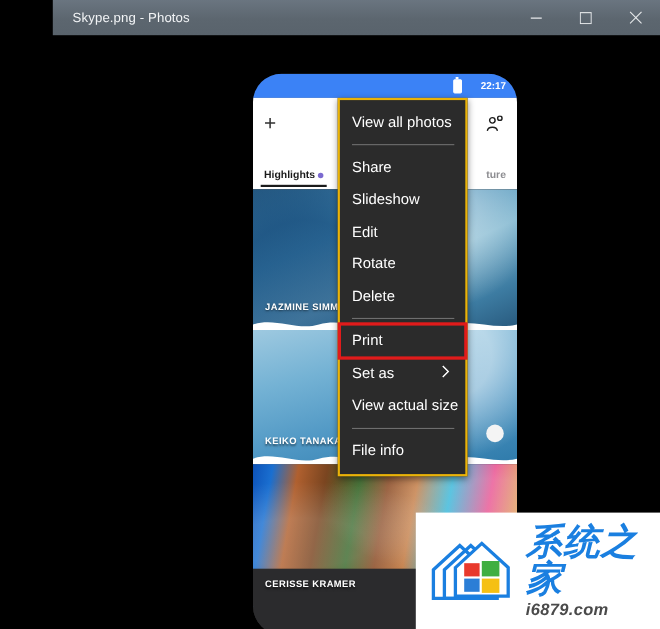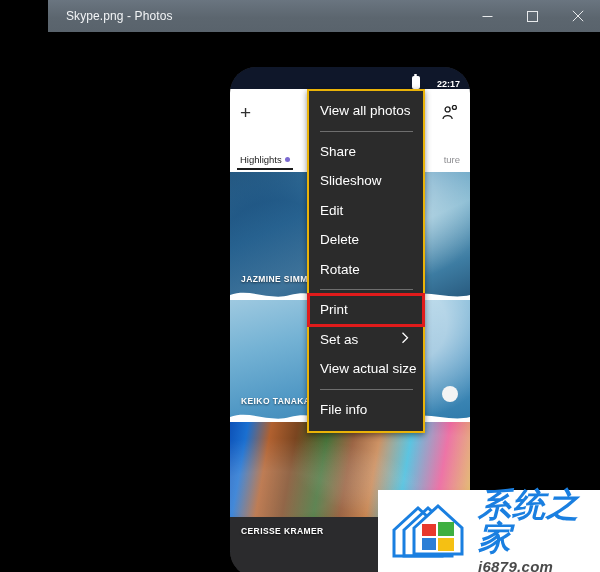--- a/index.html
+++ b/index.html
@@ -74,23 +74,23 @@
     height: 510px;
     background: #2b2b2d;
     border-radius: 26px;
     overflow: hidden;
   }
   .phone-statusbar {
     position: absolute;
     left: 0; top: 0;
     width: 100%;
     height: 22px;
-    background: #0f172a;
-    display: flex;
-    align-items: flex-end;
+    background: #3b82f6;
+    display: flex;
+    align-items: center;
     justify-content: flex-end;
     padding-right: 10px;
     box-sizing: border-box;
     color: #ffffff;
     font-size: 9px;
     font-weight: bold;
     gap: 17px;
   }
   .battery-icon {
     width: 6px;
@@ -141,21 +141,21 @@
     bottom: 2px;
     width: 100%;
     display: flex;
     align-items: flex-end;
     justify-content: space-between;
     padding: 0 10px 0 10px;
     box-sizing: border-box;
   }
   .tab {
     font-size: 9.5px;
-    font-weight: normal;
+    font-weight: bold;
     color: #1b1b1b;
     display: flex;
     align-items: center;
     gap: 3px;
     padding-bottom: 5px;
     position: relative;
   }
   .tab.active::after {
     content: "";
     position: absolute;
@@ -296,21 +296,21 @@
     outline-offset: -1px;
     z-index: 3;
   }
 
   
   .watermark {
     position: absolute;
     right: 0;
     bottom: 0;
     width: 222px;
-    height: 82px;
+    height: 106px;
     background: #ffffff;
     display: flex;
     align-items: center;
     gap: 6px;
     padding-left: 10px;
     box-sizing: border-box;
     z-index: 50;
   }
   .wm-logo { flex: 0 0 auto; }
   .wm-text {
@@ -413,22 +413,22 @@
 
       <div class="phone-bottom"></div>
     </div>
 
     <div class="ctx-menu">
       <div class="ctx-item">View all photos</div>
       <div class="ctx-sep"></div>
       <div class="ctx-item">Share</div>
       <div class="ctx-item">Slideshow</div>
       <div class="ctx-item">Edit</div>
+      <div class="ctx-item">Rotate</div>
       <div class="ctx-item">Delete</div>
-      <div class="ctx-item">Rotate</div>
       <div class="ctx-sep"></div>
       <div class="ctx-item highlight">Print</div>
       <div class="ctx-item">
         <span>Set as</span>
         <span class="chev">
           <svg width="8" height="12" viewBox="0 0 8 12">
             <path d="M1.5 1 L6.5 6 L1.5 11" fill="none" stroke="#ffffff" stroke-width="1.3"></path>
           </svg>
         </span>
       </div>

